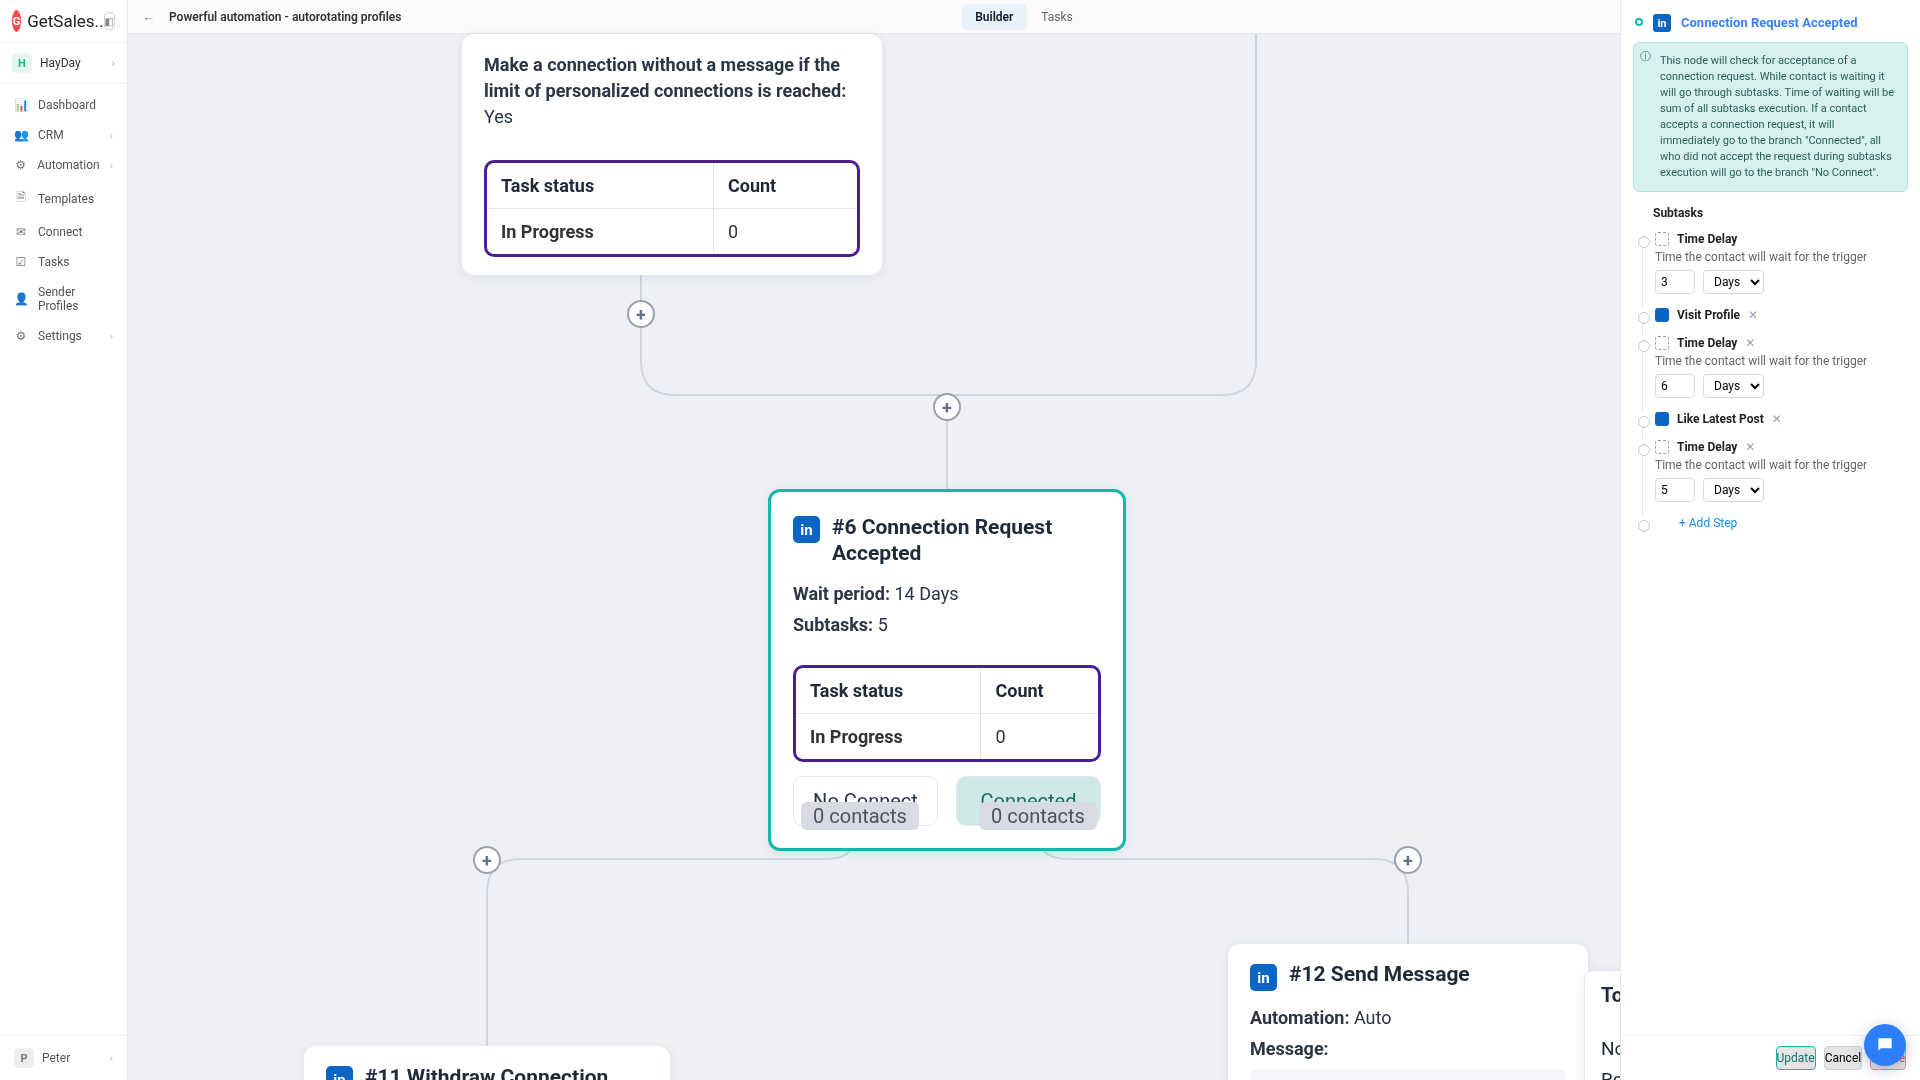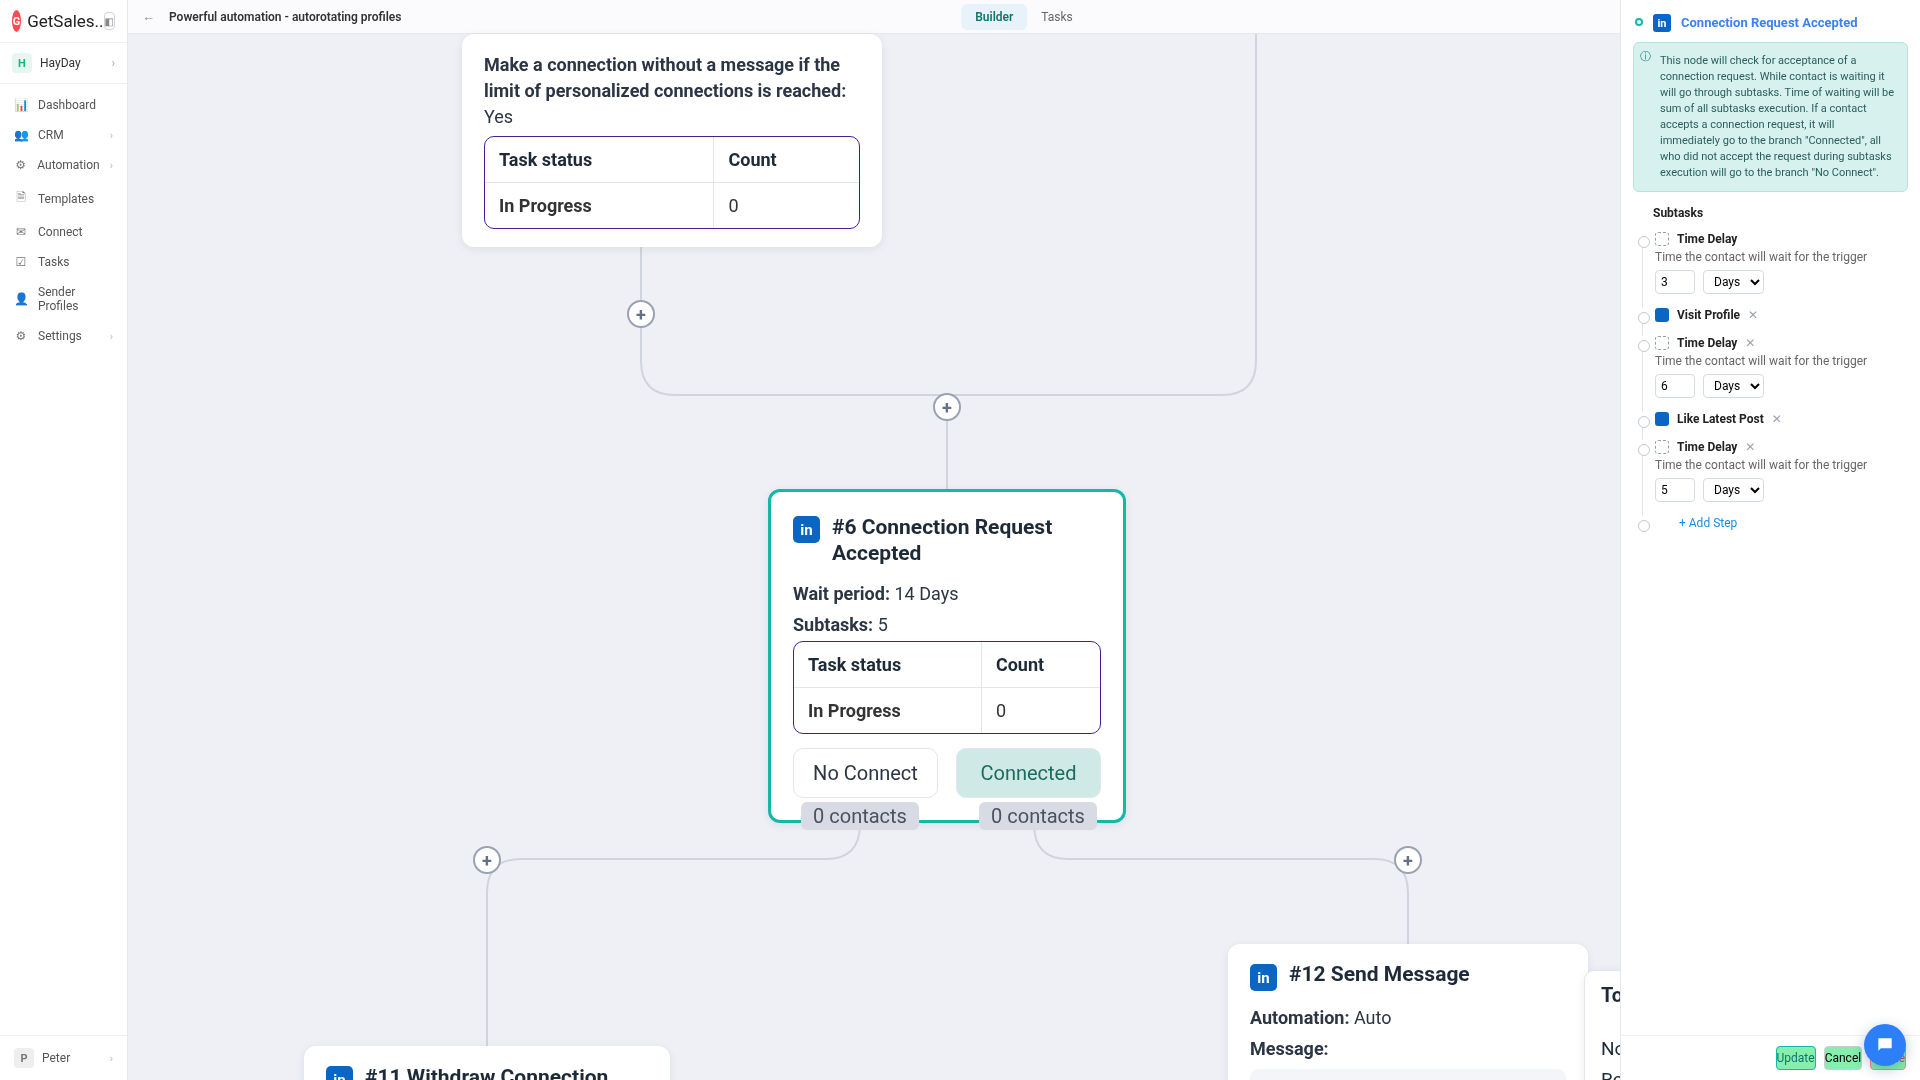--- a/index.html
+++ b/index.html
@@ -23,36 +23,36 @@
 .user-row { display:flex; align-items:center; padding:12px 14px; border-top:1px solid #f0f0f4; gap:8px; }
 .user-badge { width:20px; height:20px; border-radius:4px; background:#eee; color:#777; font-size:11px; font-weight:700; display:flex; align-items:center; justify-content:center; }
 .user-name { font-size:12px; color:#555; }
 
 
 .topbar { position:absolute; left:128px; top:0; right:0; height:34px; background:#fbfbfd; border-bottom:1px solid #e6e8ef; display:flex; align-items:center; padding:0 14px; font-size:12px; }
 .back-ico { color:#888; margin-right:14px; font-size:13px; cursor:pointer; }
 .flow-name { color:#333; font-weight:600; }
 .tabs { position:absolute; left:50%; transform:translateX(-50%); display:flex; gap:0; }
 .tab { padding:6px 14px; border-radius:6px; color:#666; cursor:pointer; }
-.tab.active { background:#e7f2fb; color:#0f766e; font-weight:600; }
+.tab.active { background:#e7f2fb; color:#0f172a; font-weight:600; }
 .status { margin-left:auto; display:flex; align-items:center; gap:10px; color:#888; }
 .status-ico { width:20px; height:18px; border:1px solid #d1d5db; border-radius:10px; display:flex; align-items:center; justify-content:center; font-size:10px; color:#999; }
 .status-lines { font-size:10px; line-height:1.3; }
 
 
 .canvas { position:absolute; left:128px; top:34px; right:300px; bottom:0; background:#eef0f6; }
 .canvas svg.edges { position:absolute; left:0; top:0; width:100%; height:100%; pointer-events:none; }
 
 .node { position:absolute; background:#fff; border-radius:12px; box-shadow:0 2px 10px rgba(20,30,60,.08); padding:18px 22px; }
 .node.partial { padding:0 22px 18px; }
 .node-title { font-size:21px; font-weight:700; color:#1e2a38; display:flex; align-items:flex-start; gap:12px; }
 .li-ico { width:27px; height:27px; background:#0a66c2; border-radius:5px; display:inline-flex; align-items:center; justify-content:center; color:#fff; font-size:15px; font-weight:700; flex-shrink:0; margin-top:2px; }
 .node-body { font-size:18px; color:#2b3544; margin-top:12px; }
 .node-body b { font-weight:700; }
-.status-table { width:100%; border:1px solid #4c1d95; border-radius:10px; margin-top:6px; border-collapse:separate; border-spacing:0; overflow:hidden; font-size:18px; }
+.status-table { width:100%; border:3px solid #4c1d95; border-radius:10px; margin-top:30px; border-collapse:separate; border-spacing:0; overflow:hidden; font-size:18px; }
 .status-table th { text-align:left; font-weight:700; color:#1e2a38; padding:12px 14px; border-bottom:1px solid #e3e6ee; }
 .status-table td { padding:12px 14px; color:#333; }
 .status-table th+th, .status-table td+td { border-left:1px solid #e3e6ee; }
 .in-progress { color:#12a38a; font-weight:700; }
 
 .node.selected { border:3px solid #14b8a6; }
 .branch-row { display:flex; gap:18px; margin-top:14px; }
 .branch-btn { flex:1; border:1px solid #e3e6ee; border-radius:10px; padding:12px 0; text-align:center; font-size:20px; color:#2b3544; background:#fff; }
 .branch-btn.active { background:#cfeae6; color:#1c6b60; }
 
@@ -80,21 +80,21 @@
 .step-ico.delay { border:1px dashed #9aa2b1; }
 .step-ico.li { background:#0a66c2; }
 .step-name { font-weight:700; color:#222; }
 .step-x { color:#9aa2b1; cursor:pointer; font-weight:400; }
 .step-desc { color:#666; margin-top:4px; }
 .delay-row { display:flex; gap:8px; margin-top:6px; }
 .delay-row input { width:40px; border:1px solid #d6dae3; border-radius:4px; padding:3px 5px; font-size:12px; }
 .delay-row select { border:1px solid #d6dae3; border-radius:4px; padding:3px 6px; font-size:12px; background:#fff; }
 .add-step { color:#1a8ee6; cursor:pointer; padding-left:24px; font-size:12px; }
 .panel-actions { margin-top:auto; display:flex; gap:8px; padding:10px 14px; border-top:1px solid #eef0f6; justify-content:flex-end; }
-.btn { border:1px solid #c9cfda; background:#86efac; border-radius:4px; padding:4px 0; font-size:12px; cursor:pointer; }
+.btn { border:1px solid #c9cfda; background:#e5e5e5; border-radius:4px; padding:4px 0; font-size:12px; cursor:pointer; }
 .btn-update { border-color:#14b8a6; color:#0f766e; }
 .btn-delete { border-color:#ef8a8a; color:#d64545; }
 
 .chatbubble { position:absolute; right:14px; bottom:14px; width:42px; height:42px; border-radius:50%; background:#2d7ff9; display:flex; align-items:center; justify-content:center; color:#fff; box-shadow:0 4px 14px rgba(30,60,120,.3); }
 
 
 .right-slice { position:absolute; left:1456px; top:936px; width:64px; background:#fff; border:1px solid #e3e6ee; border-radius:10px 0 0 0; padding:12px 0 0 16px; box-shadow:0 2px 10px rgba(20,30,60,.08); height:156px; overflow:hidden; }
 .right-slice div { font-size:19px; color:#1e2a38; margin-bottom:8px; white-space:nowrap; }
 .right-slice .tot { font-weight:700; font-size:20px; }
 </style>

